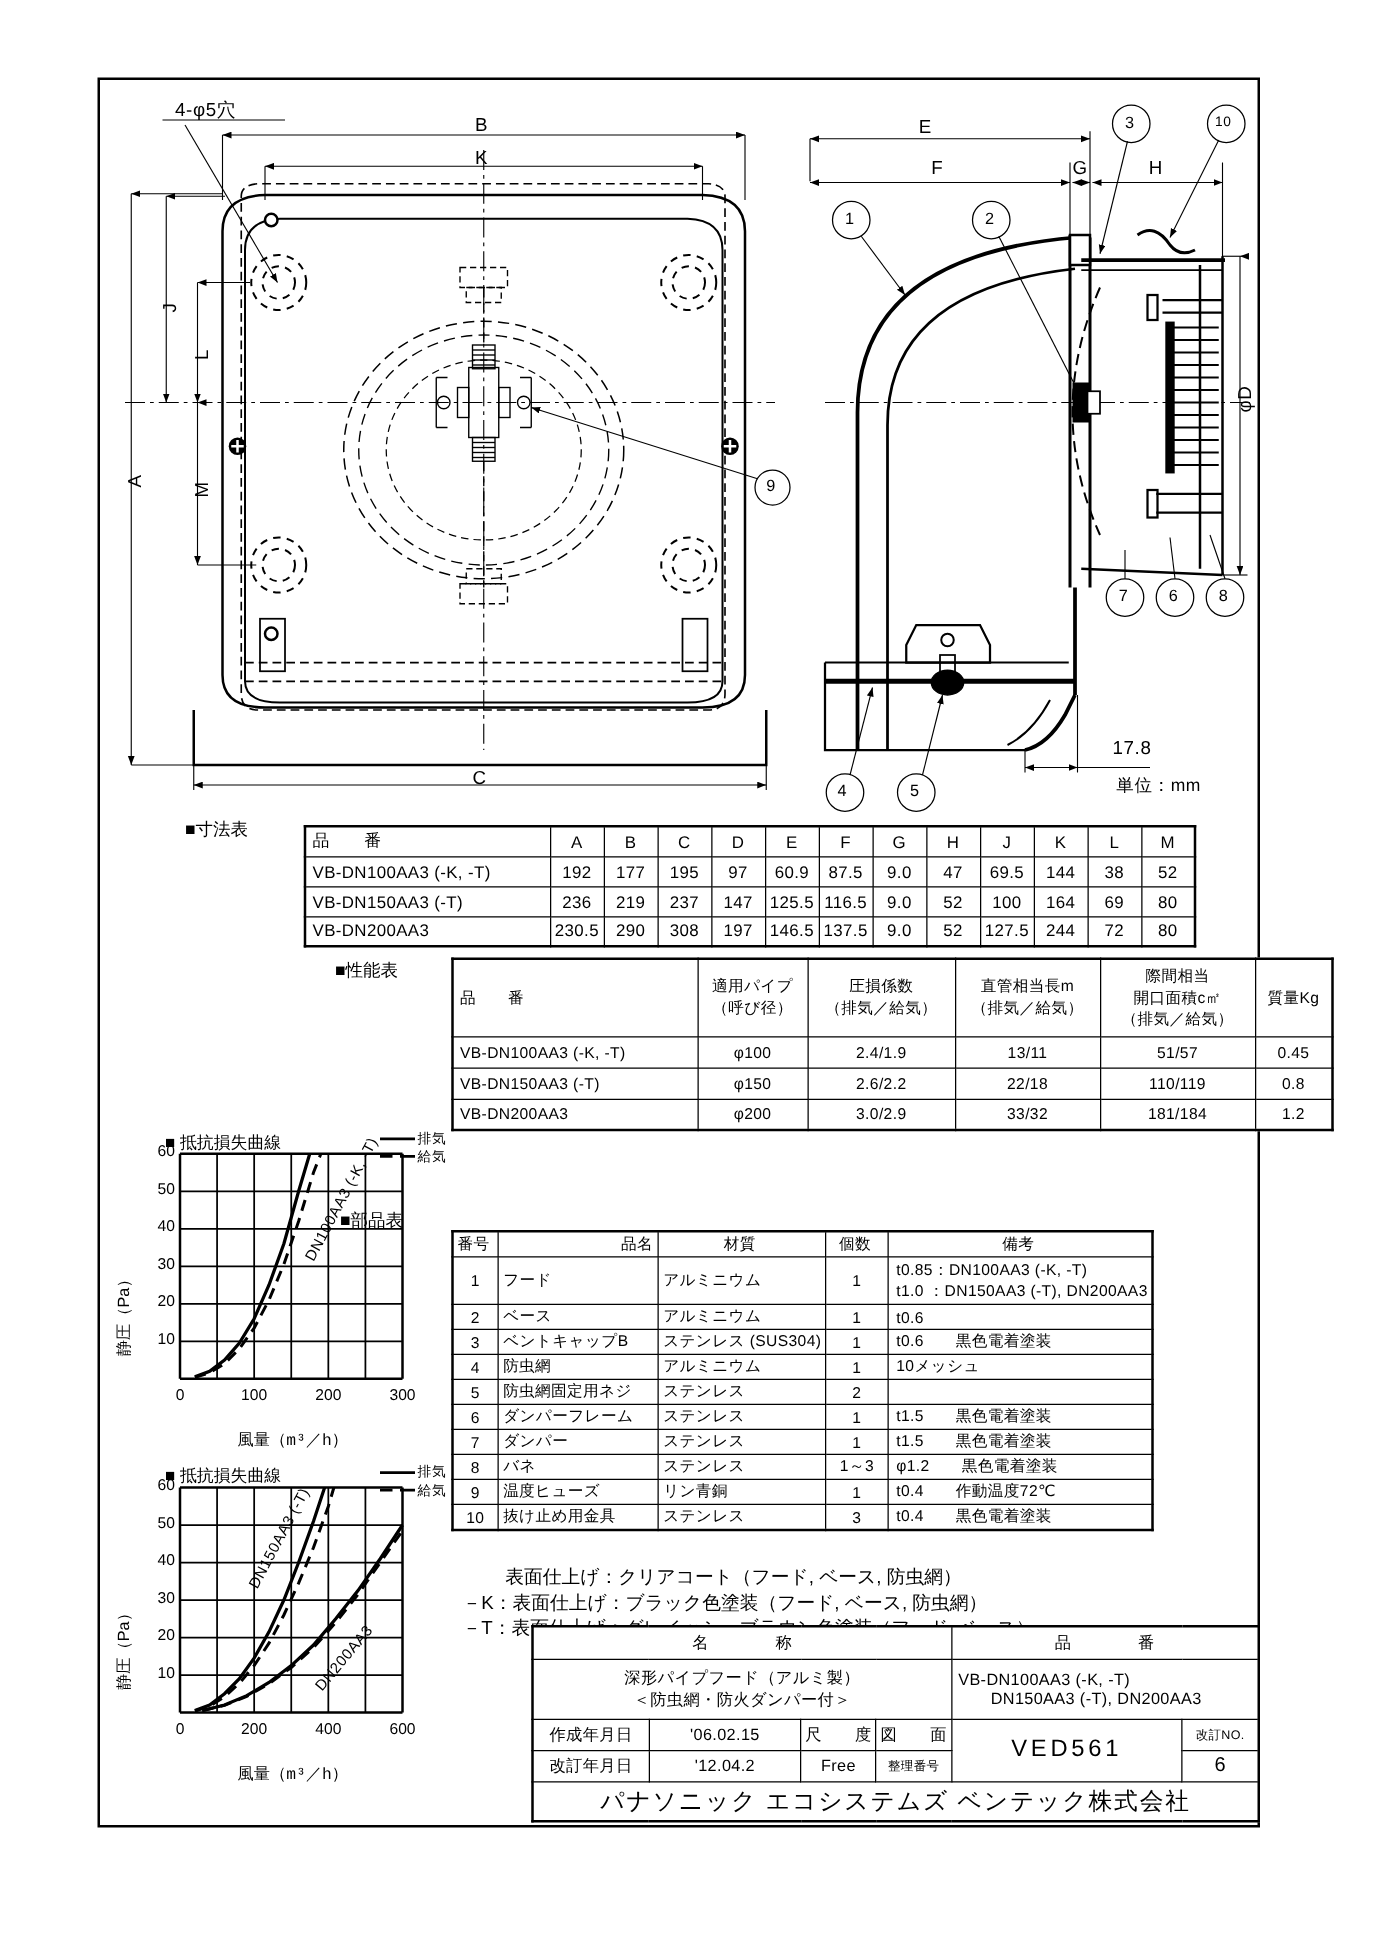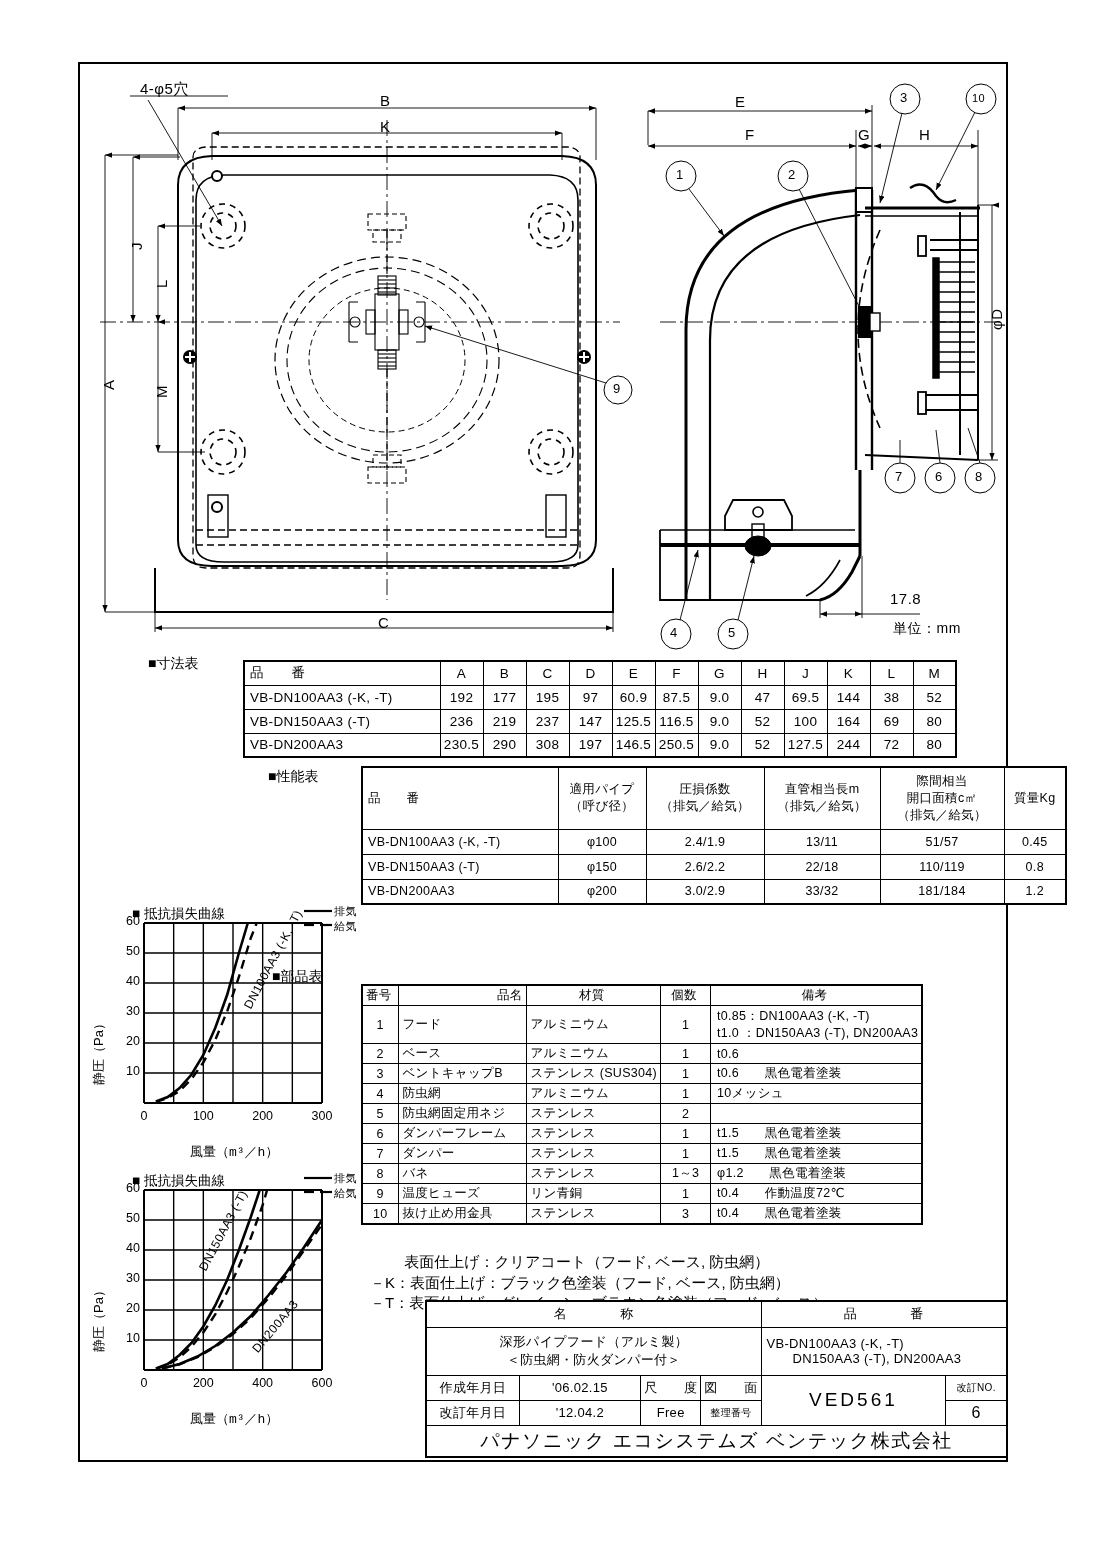--- a/index.html
+++ b/index.html
@@ -426,21 +426,21 @@
           <td class="col">69</td>
           <td class="col">80</td>
         </tr>
         <tr>
           <td class="pn">VB-DN200AA3</td>
           <td class="col">230.5</td>
           <td class="col">290</td>
           <td class="col">308</td>
           <td class="col">197</td>
           <td class="col">146.5</td>
-          <td class="col">250.5</td>
+          <td class="col">137.5</td>
           <td class="col">9.0</td>
           <td class="col">52</td>
           <td class="col">127.5</td>
           <td class="col">244</td>
           <td class="col">72</td>
           <td class="col">80</td>
         </tr>
       </tbody>
   </table>
 

